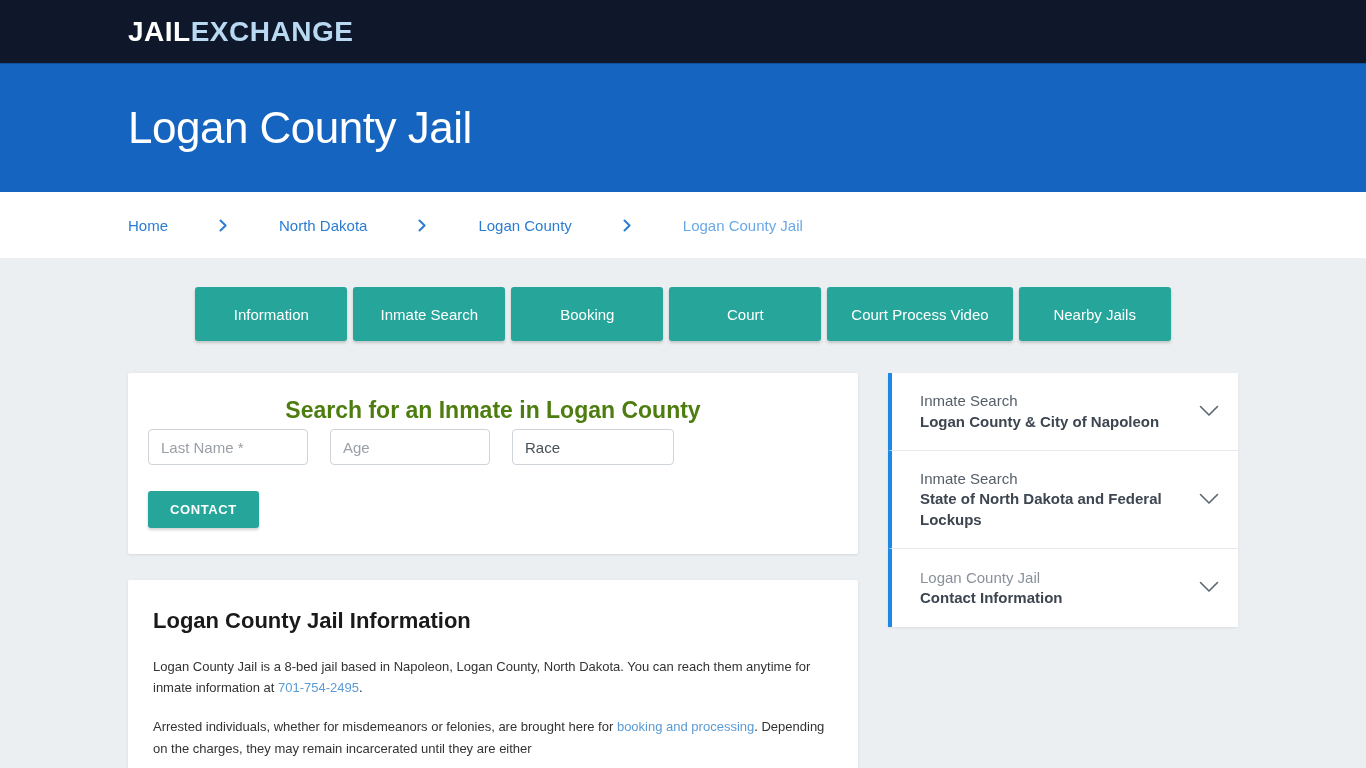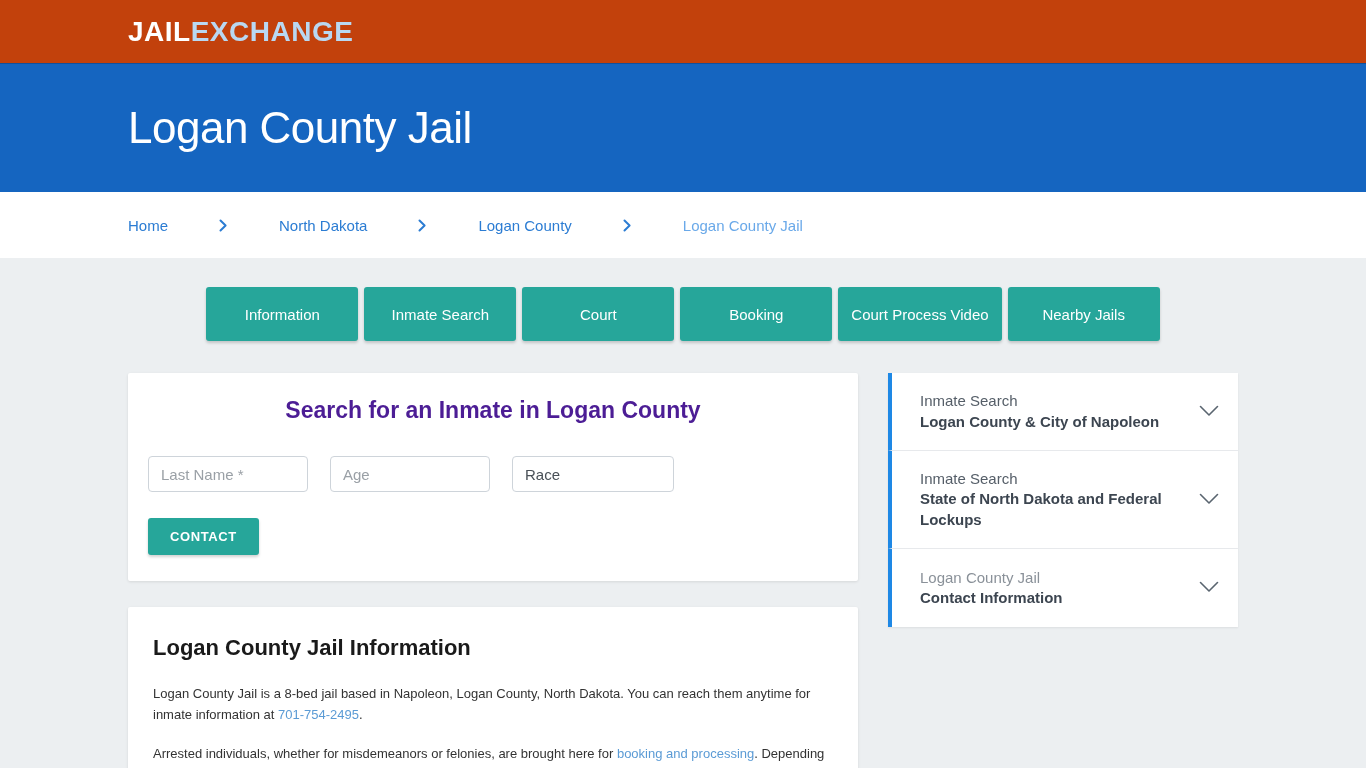--- a/index.html
+++ b/index.html
@@ -9,21 +9,21 @@
     height: 768px;
     overflow: hidden;
     font-family: "Liberation Sans", sans-serif;
     background: #eceff1;
     color: #333;
   }
 
   
   .topbar {
     height: 64px;
-    background: #c2410c;
+    background: #0f172a;
     display: flex;
     align-items: center;
     border-bottom: 1px solid #10509c;
     position: relative;
   }
   .logo {
     margin-left: 128px;
     font-size: 28px;
     font-weight: bold;
     letter-spacing: 0.5px;
@@ -113,21 +113,21 @@
     gap: 6px;
     padding: 0 128px;
   }
   .tab {
     background: #26a69a;
     color: #ffffff;
     border: none;
     border-radius: 3px;
     font-size: 15px;
     font-family: "Liberation Sans", sans-serif;
-    padding: 0 13px;
+    padding: 0 24px;
     height: 54px;
     min-width: 152px;
     cursor: pointer;
     box-shadow: 0 2px 3px rgba(0,0,0,0.18);
     white-space: nowrap;
   }
 
   
   .columns {
     display: flex;
@@ -143,22 +143,22 @@
   .card {
     background: #ffffff;
     border-radius: 2px;
     box-shadow: 0 1px 3px rgba(0,0,0,0.10);
   }
   .search-card { padding: 24px 20px 26px 20px; }
   .search-card h2 {
     text-align: center;
     font-size: 23px;
     font-weight: bold;
-    color: #4c1d95;
-    margin-bottom: 32px;
+    color: #4d7c0f;
+    margin-bottom: 5px;
   }
   .form-row {
     display: flex;
     gap: 22px;
   }
   .form-row input[type="text"],
   .form-row select {
     height: 36px;
     border: 1px solid #ced4da;
     border-radius: 4px;
@@ -289,22 +289,22 @@
     </span>
     <a href="#" class="crumb-last">Logan County Jail</a>
   </div>
 </div>
 
 <div class="page">
 
   <div class="tabs">
     <button class="tab">Information</button>
     <button class="tab">Inmate Search</button>
+    <button class="tab">Booking</button>
     <button class="tab">Court</button>
-    <button class="tab">Booking</button>
     <button class="tab">Court Process Video</button>
     <button class="tab">Nearby Jails</button>
   </div>
 
   <div class="columns">
 
     <div class="col-main">
 
       <div class="card search-card">
         <h2>Search for an Inmate in Logan County</h2>

